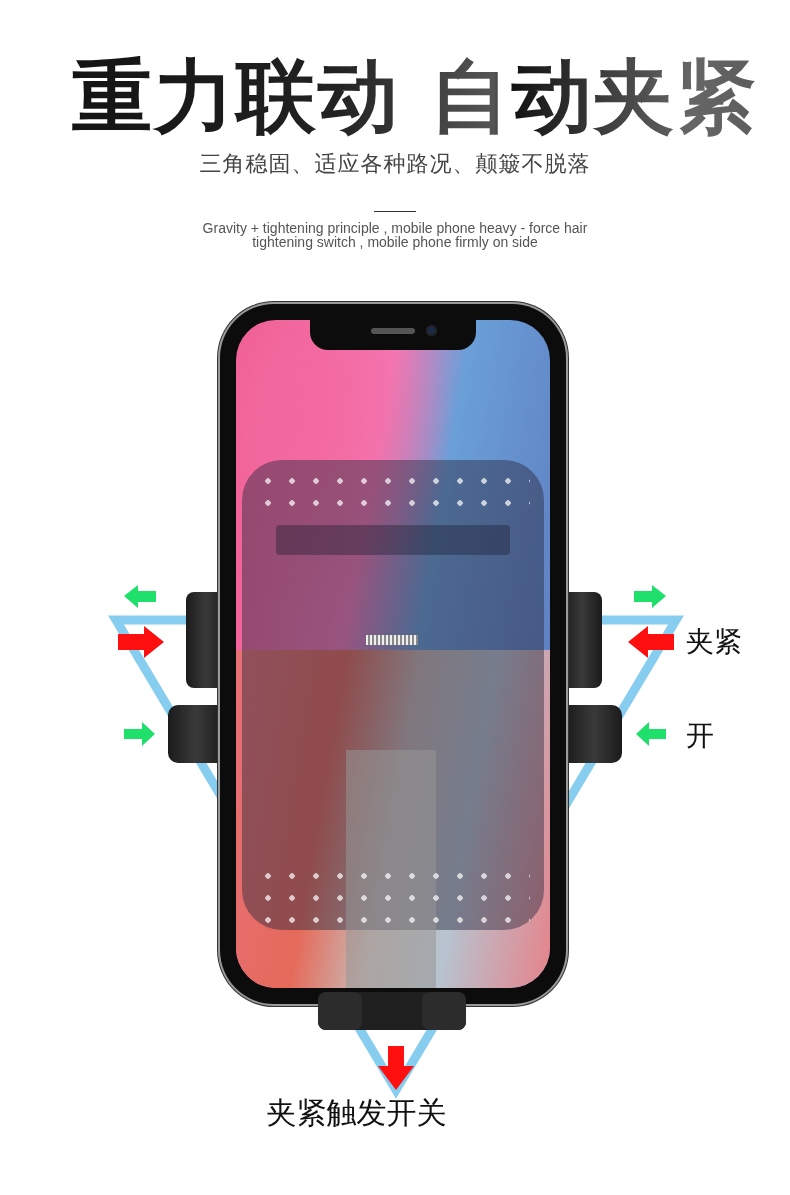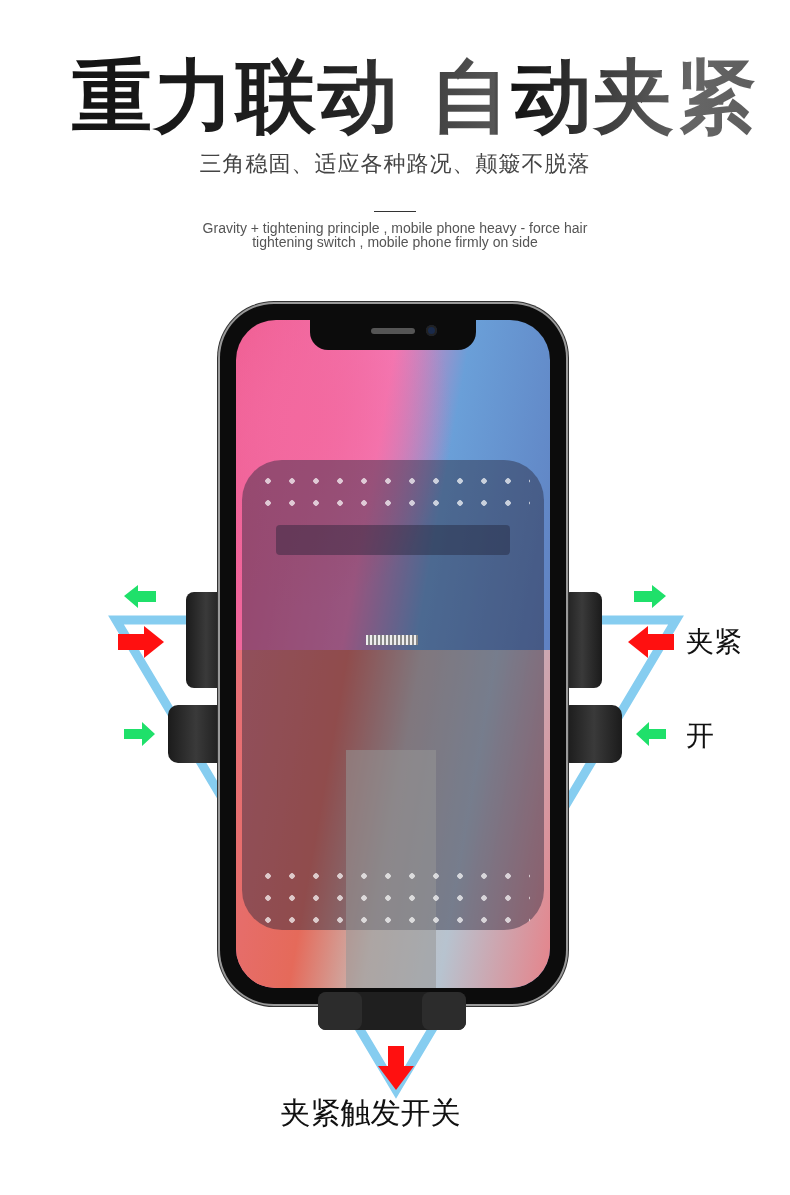--- a/index.html
+++ b/index.html
@@ -88,21 +88,21 @@
   }
   .base .foot { position: absolute; top: 0; width: 44px; height: 38px; background: #2c2c2c; border-radius: 8px; }
 
   .triangle { position: absolute; left: 0; top: 0; }
 
   .label {
     position: absolute; font-size: 28px; color: #111; line-height: 32px;
   }
   .label-clamp { left: 686px; top: 626px; }
   .label-open { left: 686px; top: 720px; }
-  .label-trigger { left: 14px; width: 713px; text-align: center; top: 1097px; font-size: 30px; }
+  .label-trigger { left: 0; width: 713px; text-align: center; top: 1097px; font-size: 30px; }
 </style>
 </head>
 <body>
 
 <div class="headline">重力联动 自动夹紧</div>
 <div class="subheadline">三角稳固、适应各种路况、颠簸不脱落</div>
 <div class="divider"></div>
 <div class="en-desc">Gravity + tightening principle , mobile phone heavy - force hair tightening switch , mobile phone firmly on side</div>
 
 <div class="stage">

